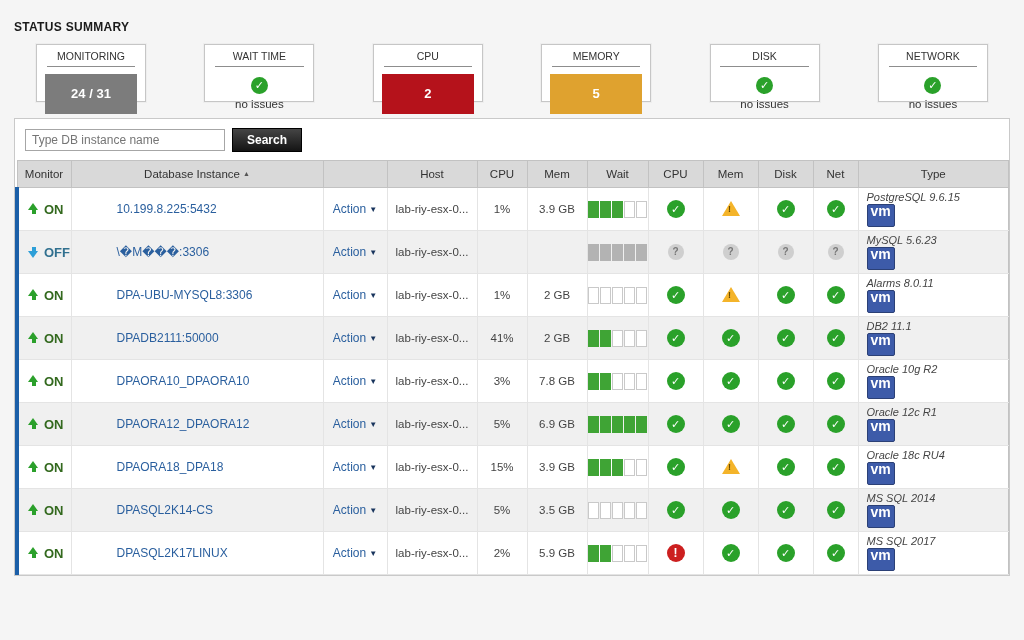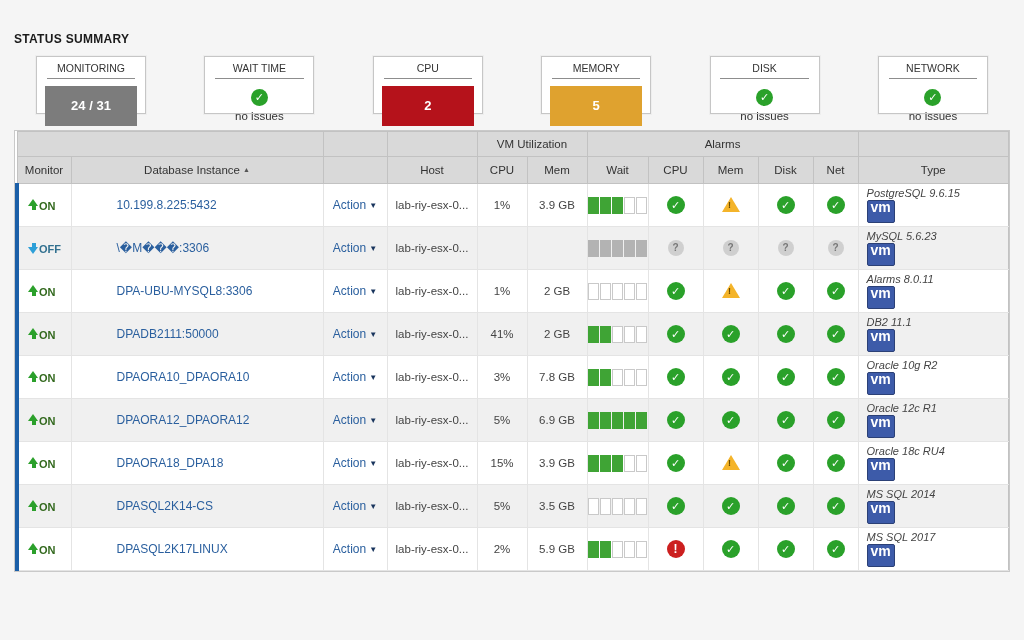--- a/index.html
+++ b/index.html
@@ -4,21 +4,21 @@
 <style>
   * { margin:0; padding:0; box-sizing:border-box; }
   html,body { width:1024px; height:640px; overflow:hidden; }
   body {
     background:#f5f5f5;
     font-family:"Liberation Sans","DejaVu Sans",sans-serif;
     color:#333;
   }
 
   
-  .summary { padding:32px 14px 0 14px; }
+  .summary { padding:20px 14px 0 14px; }
   .summary-title { font-size:12px; font-weight:bold; color:#1a1a1a; letter-spacing:.3px; }
   .cards { display:flex; justify-content:space-between; margin:10px 22px 0 22px; }
   .card {
     width:110px; height:58px; background:#fff;
     border:1px solid #c6c6c6; box-shadow:0 0 0 1px #eee;
     text-align:center; padding-top:5px;
   }
   .card-title { font-size:10.5px; color:#333; padding-bottom:4px; }
   .card-sep { border-bottom:1px solid #8d8d8d; width:82%; margin:0 auto 7px auto; }
   .value-box {
@@ -67,21 +67,21 @@
   .group-label { font-weight:bold; }
   .group-count { font-weight:normal; }
 
   tr.data-row { height:35px; }
   tr.data-row:nth-child(odd) { background:#fff; }
   tr.data-row:nth-child(even) { background:#f0f0f0; }
   tr.data-row td:first-child { border-left:4px solid #1b5fa8; }
   tr.data-row td:last-child { border-right:1px solid #c2c2c2; }
 
   .c-monitor { text-align:left; padding-left:9px; white-space:nowrap; }
-  .st-label { font-size:11px; font-weight:bold; }
+  .st-label { font-size:13px; font-weight:bold; margin-left:5px; }
   .st-on { color:#33691e; }
   .st-off { color:#31708f; }
   .arr { display:inline-block; position:relative; width:11px; height:12px; vertical-align:-1px; }
   .arr::before { content:""; position:absolute; left:0;
     border-left:5.5px solid transparent; border-right:5.5px solid transparent; }
   .arr::after { content:""; position:absolute; left:3.5px; width:4px; height:5px; }
   .arr-up::before { top:0; border-bottom:7px solid #2ba02b; }
   .arr-up::after { top:6px; background:#2ba02b; }
   .arr-down::before { bottom:0; border-top:7px solid #2d9fd8; }
   .arr-down::after { bottom:6px; background:#2d9fd8; }
@@ -171,45 +171,41 @@
     <div class="card-title">NETWORK</div>
     <div class="card-sep"></div>
     <div class="card-body">
           <div class="ok-wrap"><span class="ok-icon">✓</span><div class="ok-text">no issues</div></div>
         </div>
   </div>
 </div>
 </div>
 
 <div class="panel">
+  <div class="searchbar">
+    <input class="search-input" type="text" placeholder="Type DB instance name" style="">
+    <button class="search-btn">Search</button>
+  </div>
 
   <table>
     <colgroup>
       <col style="width:54px">
         <col style="width:252px">
         <col style="width:64px">
       <col style="width:90px">
         <col style="width:50px">
         <col style="width:60px">
       <col style="width:61px">
         <col style="width:55px">
         <col style="width:55px">
       <col style="width:55px">
         <col style="width:45px">
         <col>
     </colgroup>
     <thead>
-      <tr class="ghead">
-        <th colspan="2"></th>
-        <th></th>
-        <th></th>
-        <th colspan="2">VM Utilization</th>
-        <th colspan="5">Alarms</th>
-        <th></th>
-      </tr>
       <tr class="chead">
         <th>Monitor</th>
         <th>
           <span>Database Instance</span><span class="sort-asc">▲</span>
         </th>
         <th></th>
         <th>Host</th>
         <th>CPU</th>
         <th>Mem</th>
         <th>Wait</th>

